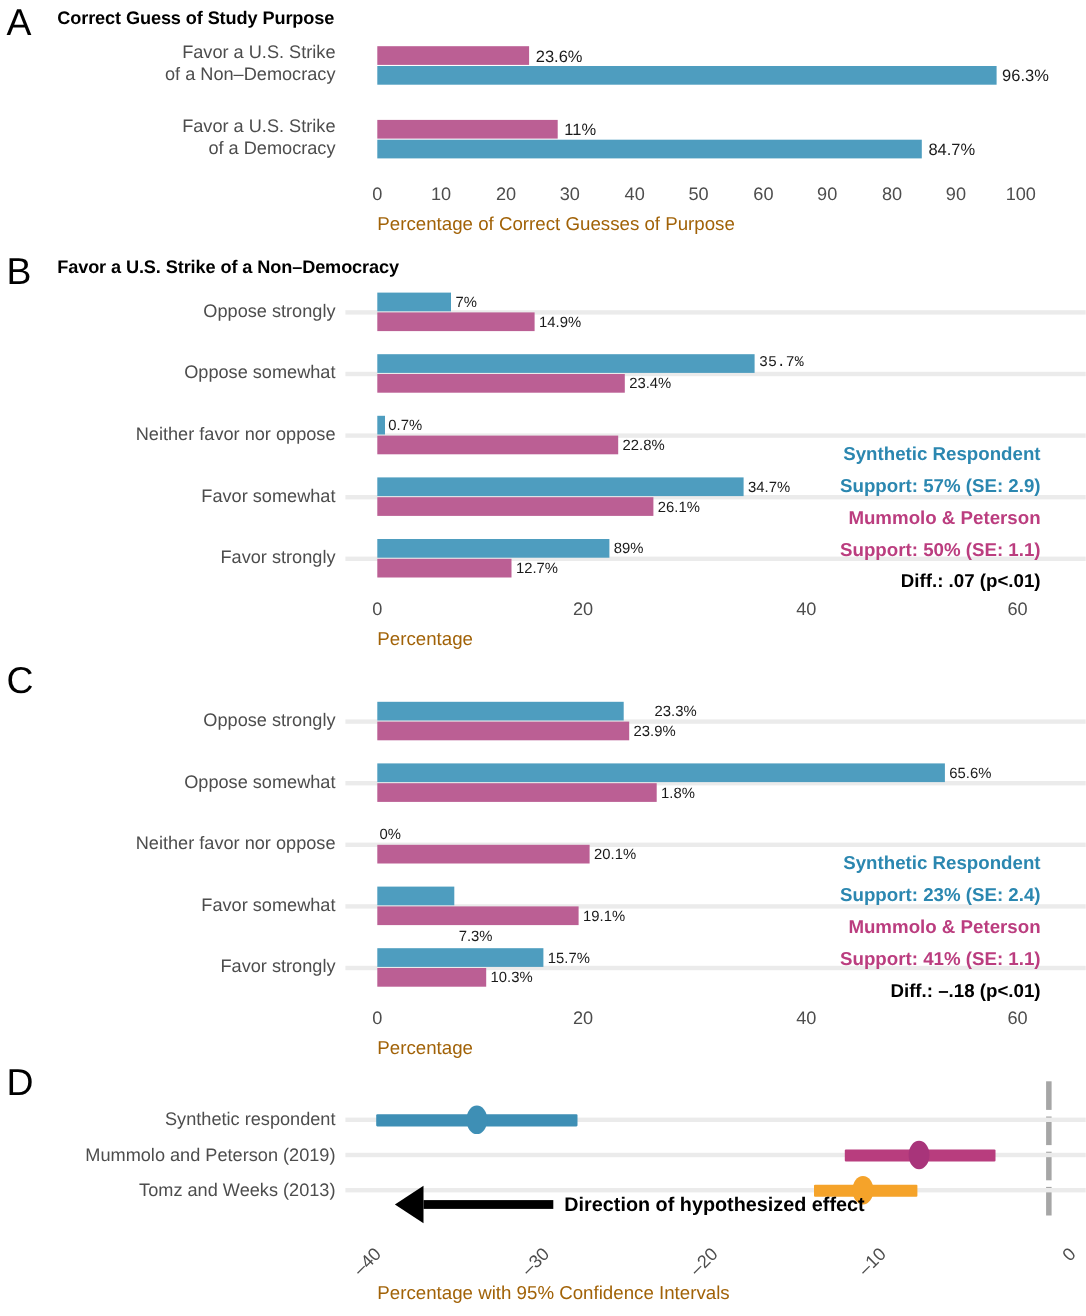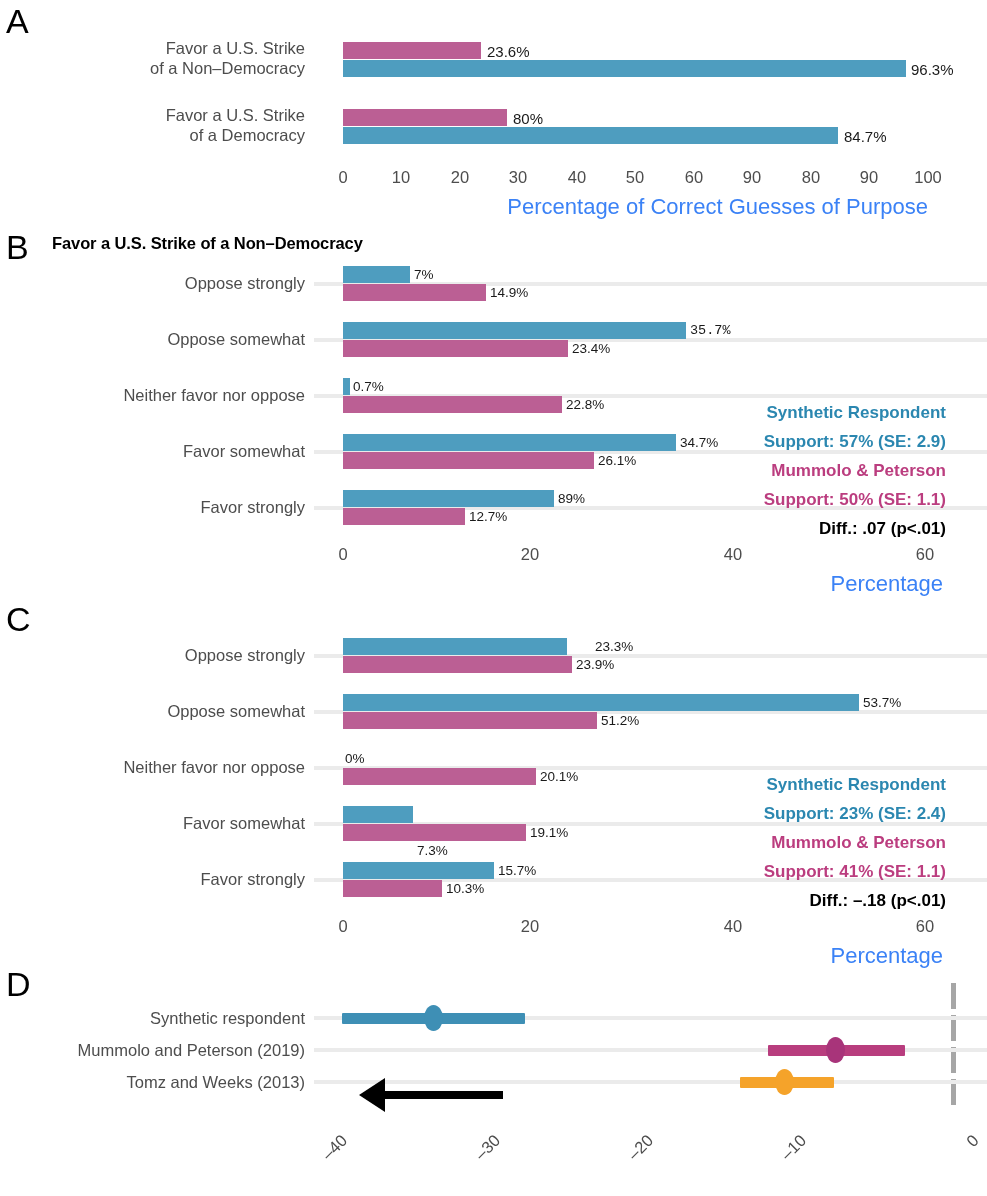--- a/index.html
+++ b/index.html
@@ -31,21 +31,21 @@
   .bar-value.small{font-size:13.5px;}
   .tick{
     position:absolute;font-size:16.5px;color:#4d4d4d;
     text-align:center;white-space:nowrap;
   }
   .tick-rot{
     position:absolute;font-size:16.5px;color:#4d4d4d;white-space:nowrap;
     transform:rotate(-45deg);transform-origin:right top;
   }
   .axis-title{
-    position:absolute;font-size:22px;color:#3b82f6;text-align:right;
+    position:absolute;font-size:17px;color:#a16207;text-align:left;
     white-space:nowrap;
   }
   .legend-line{
     position:absolute;text-align:right;font-size:17px;font-weight:bold;
     white-space:nowrap;right:41px;
   }
   .legend-blue{color:#2b87b0;}
   .legend-pink{color:#bb3d7f;}
   .legend-black{color:#000;}
   .ci-bar{position:absolute;height:11px;border-radius:1px;}
@@ -63,36 +63,37 @@
     border-top:17px solid transparent;border-bottom:17px solid transparent;
     border-right:26px solid #000;
   }
   .arrow-text{position:absolute;font-size:18px;font-weight:bold;color:#000;white-space:nowrap;}
 </style>
 </head>
 <body>
 
 <div class="panel" style="top:0;height:220px;">
   <div class="panel-letter" style="left:6px;top:4px;">A</div>
+  <div class="panel-title" style="left:52px;top:8px;">Correct Guess of Study Purpose</div>
 
   <div class="cat-label" style="right:682px;top:38px;">
     <div>Favor a U.S. Strike</div>
     <div>of a Non–Democracy</div>
   </div>
   <div class="bar pink" style="left:343px;top:42px;width:138px;"></div>
   <div class="bar-value" style="left:487px;top:43px;text-align:center;">23.6%</div>
   <div class="bar blue" style="left:343px;top:60px;width:563px;"></div>
   <div class="bar-value" style="left:911px;top:61px;">96.3%</div>
 
   <div class="cat-label" style="right:682px;top:105px;">
     <div>Favor a U.S. Strike</div>
     <div>of a Democracy</div>
   </div>
   <div class="bar pink" style="left:343px;top:109px;width:164px;"></div>
-  <div class="bar-value" style="left:513px;top:110px;">80%</div>
+  <div class="bar-value" style="left:513px;top:110px;">11%</div>
   <div class="bar blue" style="left:343px;top:127px;width:495px;"></div>
   <div class="bar-value" style="left:844px;top:128px;">84.7%</div>
 
   <div class="tick" style="left:318px;top:168px;width:50px;">0</div>
   <div class="tick" style="left:376px;top:168px;width:50px;">10</div>
   <div class="tick" style="left:435px;top:168px;width:50px;">20</div>
   <div class="tick" style="left:493px;top:168px;width:50px;">30</div>
   <div class="tick" style="left:552px;top:168px;width:50px;">40</div>
   <div class="tick" style="left:610px;top:168px;width:50px;">50</div>
   <div class="tick" style="left:669px;top:168px;width:50px;">60</div>
@@ -161,23 +162,23 @@
   <div class="gridline" style="left:314px;top:57px;width:673px;"></div>
   <div class="cat-label" style="right:682px;top:48px;">Oppose strongly</div>
   <div class="bar blue" style="left:343px;top:41px;width:224px;"></div>
   <div class="bar-value small" style="left:571px;top:42px;margin-left:24px;">23.3%</div>
   <div class="bar pink" style="left:343px;top:59px;width:229px;"></div>
   <div class="bar-value small" style="left:576px;top:60px;">23.9%</div>
 
   <div class="gridline" style="left:314px;top:113px;width:673px;"></div>
   <div class="cat-label" style="right:682px;top:104px;">Oppose somewhat</div>
   <div class="bar blue" style="left:343px;top:97px;width:516px;"></div>
-  <div class="bar-value small" style="left:863px;top:98px;">53.7%</div>
+  <div class="bar-value small" style="left:863px;top:98px;">65.6%</div>
   <div class="bar pink" style="left:343px;top:115px;width:254px;"></div>
-  <div class="bar-value small" style="left:601px;top:116px;">51.2%</div>
+  <div class="bar-value small" style="left:601px;top:116px;">1.8%</div>
 
   <div class="gridline" style="left:314px;top:169px;width:673px;"></div>
   <div class="cat-label" style="right:682px;top:160px;">Neither favor nor oppose</div>
   <div class="bar-value small" style="left:345px;top:154px;">0%</div>
   <div class="bar pink" style="left:343px;top:171px;width:193px;"></div>
   <div class="bar-value small" style="left:540px;top:172px;">20.1%</div>
 
   <div class="gridline" style="left:314px;top:225px;width:673px;"></div>
   <div class="cat-label" style="right:682px;top:216px;">Favor somewhat</div>
   <div class="bar blue" style="left:343px;top:209px;width:70px;"></div>
@@ -223,20 +224,22 @@
   <div class="ci-bar ci-pink" style="left:768px;top:82px;width:137px;"></div>
   <div class="ci-pt pink" style="left:826px;top:74px;"></div>
 
   <div class="gridline" style="left:314px;top:117px;width:673px;"></div>
   <div class="cat-label" style="right:682px;top:109px;">Tomz and Weeks (2013)</div>
   <div class="ci-bar ci-orange" style="left:740px;top:114px;width:94px;"></div>
   <div class="ci-pt orange" style="left:775px;top:106px;"></div>
 
   <div class="arrow-shaft" style="left:385px;top:128px;width:118px;"></div>
   <div class="arrow-head" style="left:359px;top:115px;"></div>
+  <div class="arrow-text" style="left:513px;top:122px;">Direction of hypothesized effect</div>
 
   <div class="tick-rot" style="left:310px;top:168px;">–40</div>
   <div class="tick-rot" style="left:463px;top:168px;">–30</div>
   <div class="tick-rot" style="left:616px;top:168px;">–20</div>
   <div class="tick-rot" style="left:769px;top:168px;">–10</div>
   <div class="tick-rot" style="left:960px;top:168px;">0</div>
 
+  <div class="axis-title" style="left:343px;top:203px;width:630px;">Percentage with 95% Confidence Intervals</div>
 </div>
 
 </body></html>

